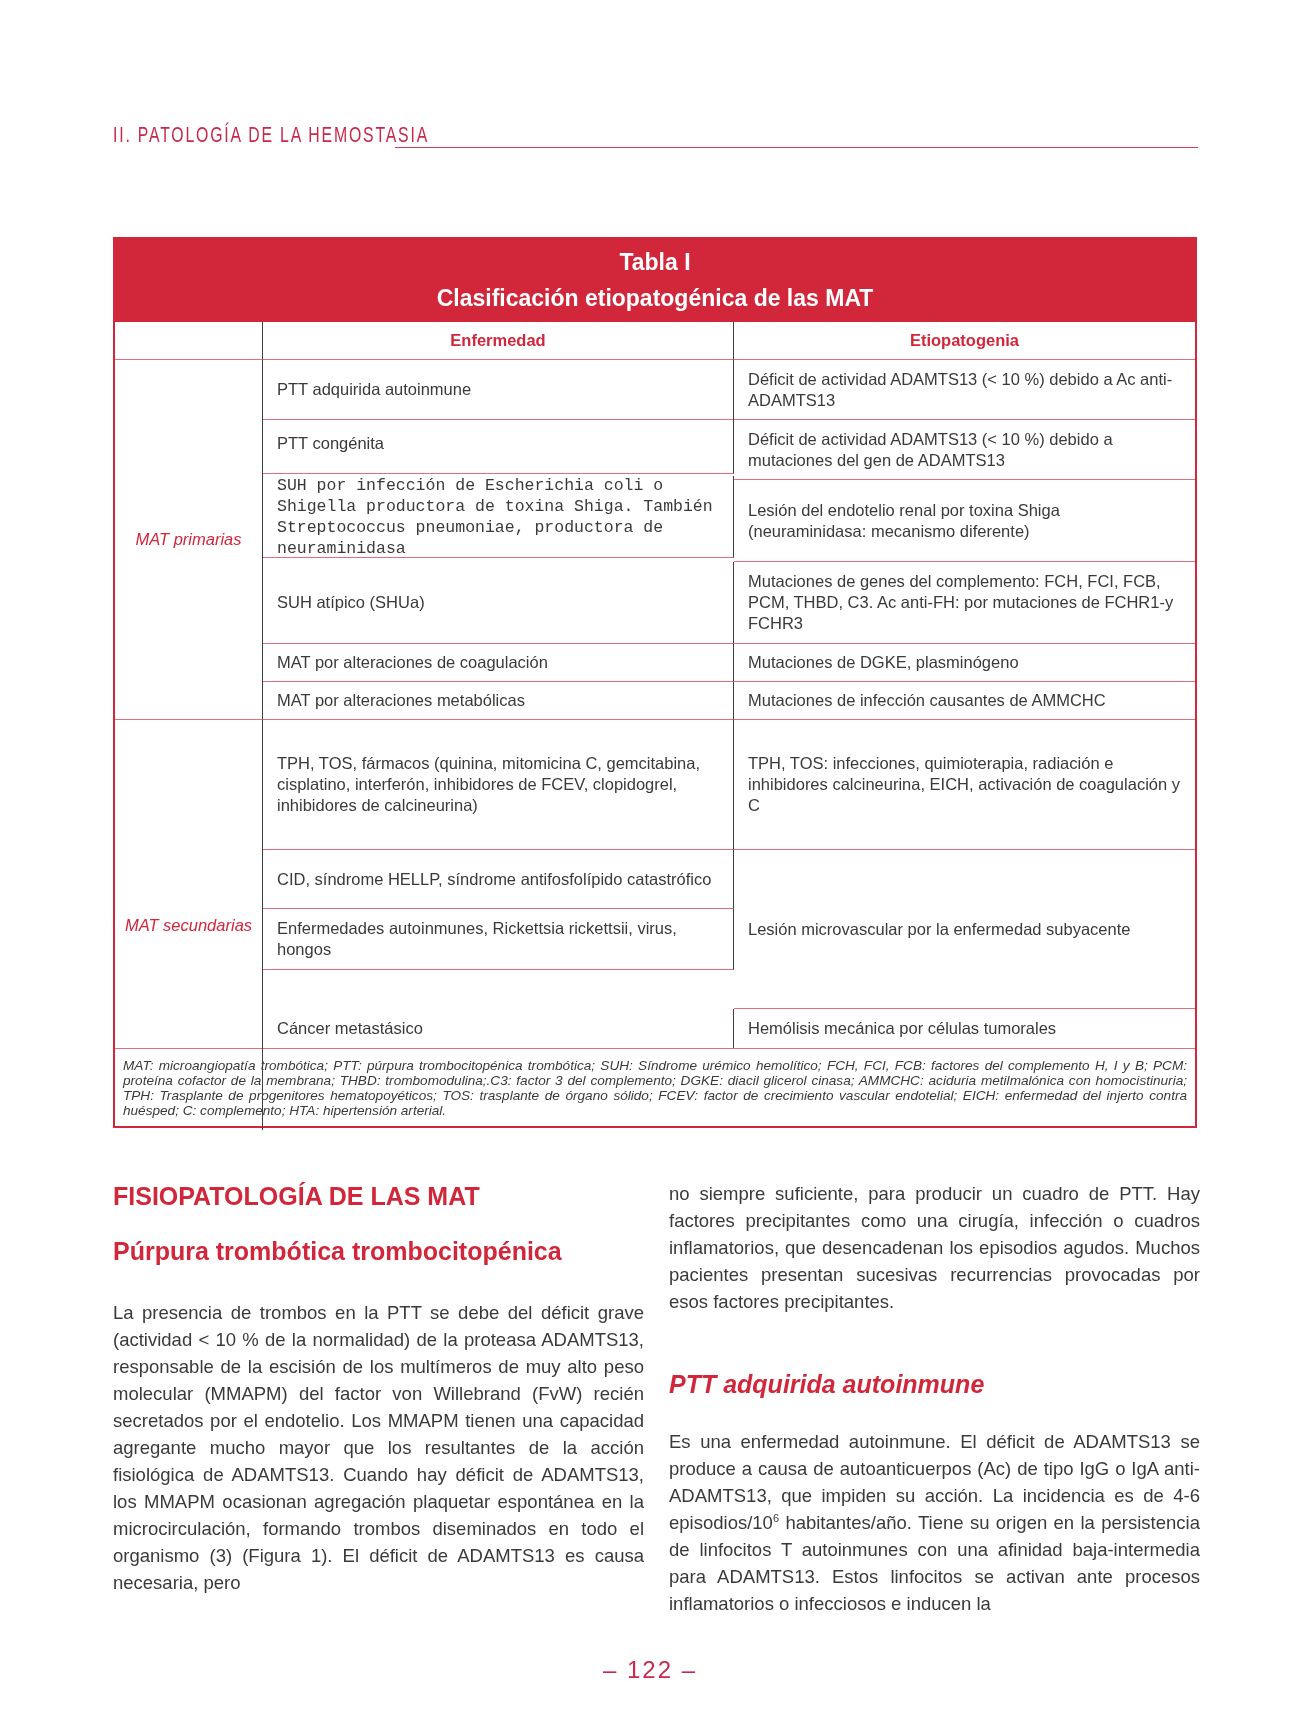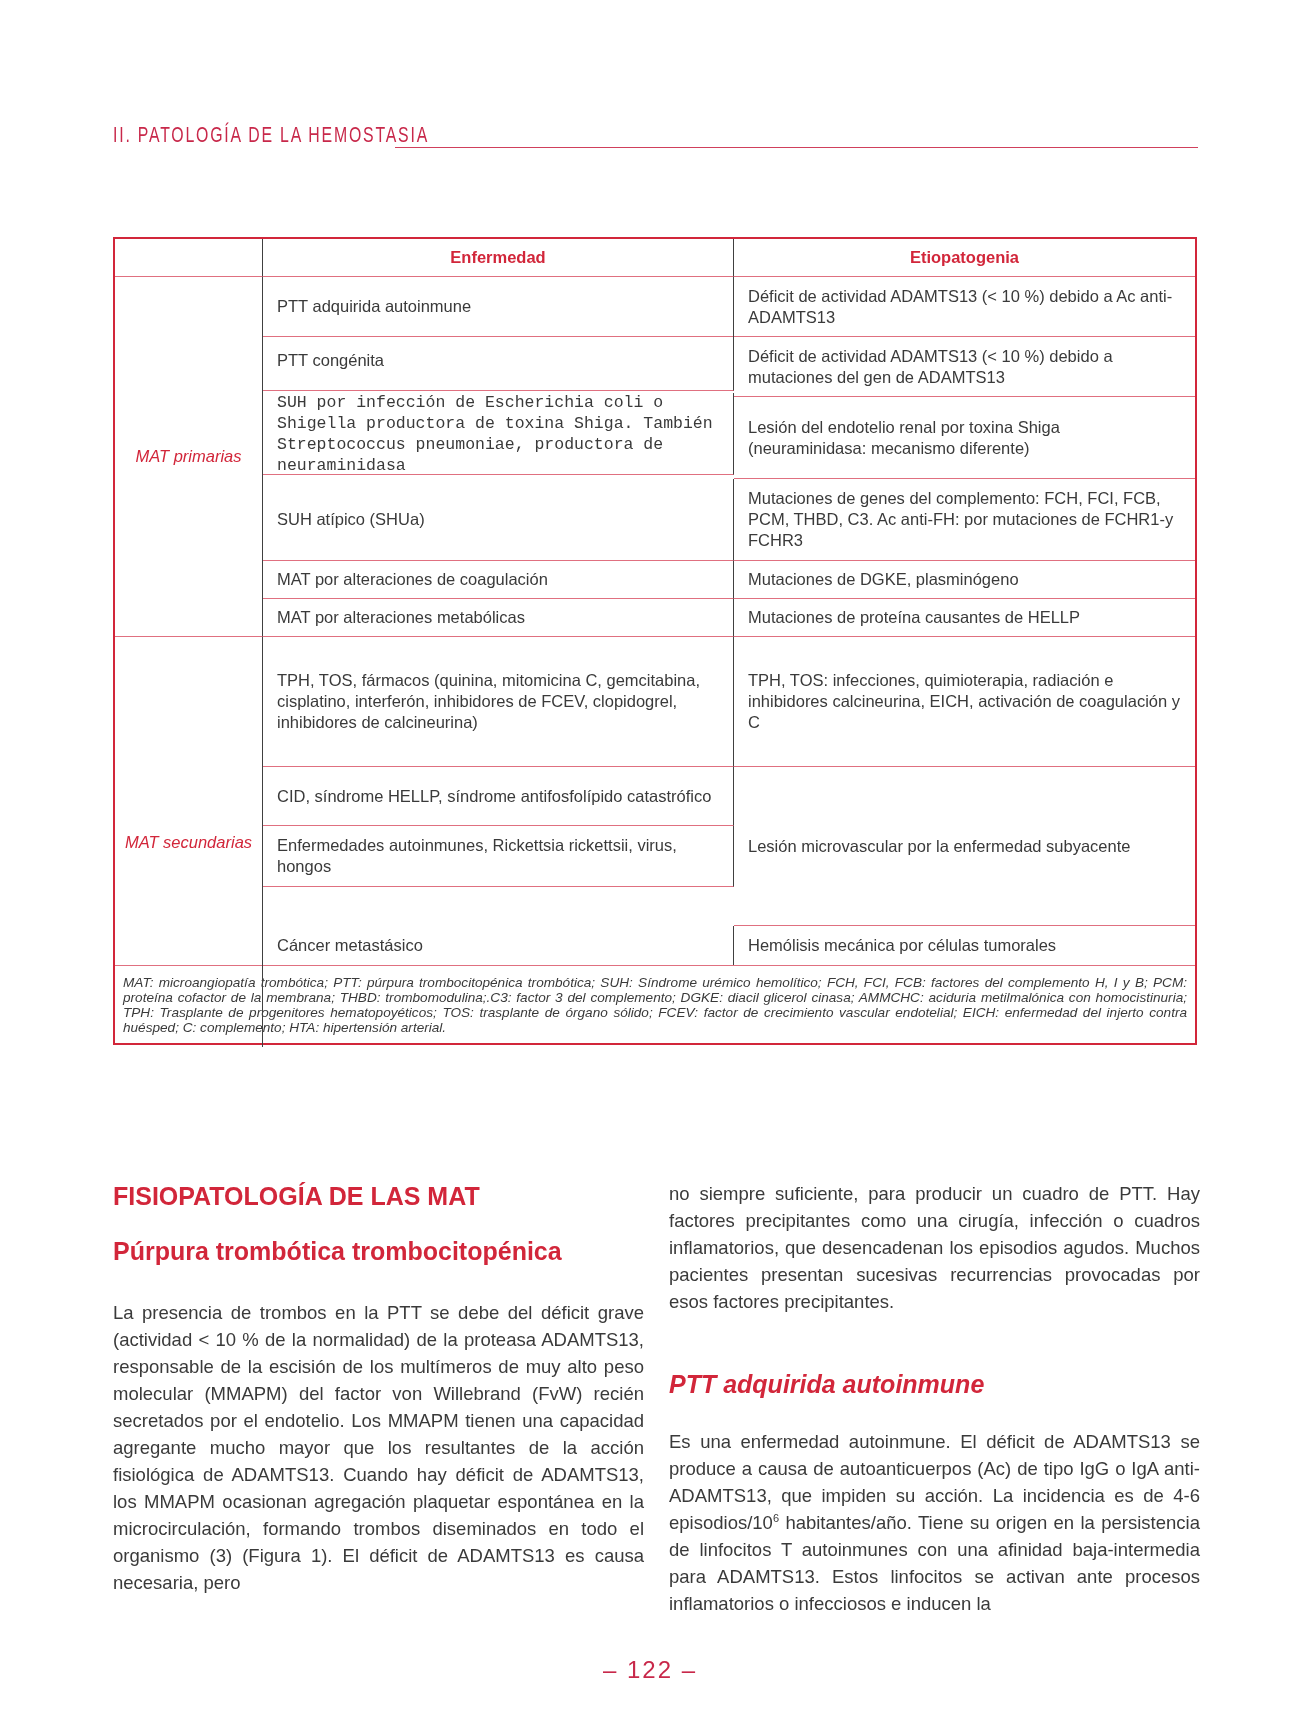--- a/index.html
+++ b/index.html
@@ -35,20 +35,24 @@
 </style>
 </head>
 <body>
 
 <div class="running-head">
   <span class="rh-text">II. PATOLOGÍA DE LA HEMOSTASIA</span>
   <div class="rh-rule"></div>
 </div>
 
 <div class="table">
+  <div class="table-head">
+    <div class="t1">Tabla I</div>
+    <div class="t2">Clasificación etiopatogénica de las MAT</div>
+  </div>
   <div class="grid">
 
     <div class="cell colhead" style="left:0;top:0;width:148px;height:38px;"></div>
     <div class="cell colhead" style="left:148px;top:0;width:471px;height:38px;">Enfermedad</div>
     <div class="cell colhead nb-r" style="left:619px;top:0;width:461px;height:38px;">Etiopatogenia</div>
 
     <div class="cell group" style="left:0;top:38px;width:148px;height:360px;">MAT primarias</div>
     <div class="cell group last" style="left:0;top:398px;width:148px;height:410px;">MAT secundarias</div>
 
     <div class="cell" style="left:148px;top:38px;width:471px;height:60px;">
@@ -83,21 +87,21 @@
         <span class="inner">MAT por alteraciones de coagulación</span>
       </div>
     <div class="cell nb-r" style="left:619px;top:322px;width:461px;height:38px;">
         <span class="inner">Mutaciones de DGKE, plasminógeno</span>
       </div>
 
     <div class="cell" style="left:148px;top:360px;width:471px;height:38px;">
         <span class="inner">MAT por alteraciones metabólicas</span>
       </div>
     <div class="cell nb-r" style="left:619px;top:360px;width:461px;height:38px;">
-        <span class="inner">Mutaciones de proteína causantes de HELLP</span>
+        <span class="inner">Mutaciones de infección causantes de AMMCHC</span>
       </div>
 
     <div class="cell" style="left:148px;top:398px;width:471px;height:130px;">
         <span class="inner">TPH, TOS, fármacos (quinina, mitomicina C, gemcitabina, cisplatino, interferón, inhibidores de FCEV, clopidogrel, inhibidores de calcineurina)</span>
       </div>
     <div class="cell nb-r" style="left:619px;top:398px;width:461px;height:130px;">
         <span class="inner">
           <p>TPH, TOS: infecciones, quimioterapia, radiación e inhibidores calcineurina, EICH, activación de coagulación y C</p>
         </span>
       </div>

